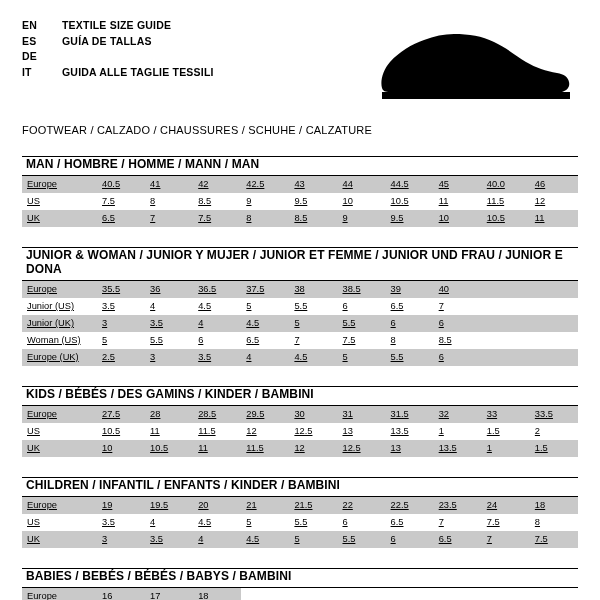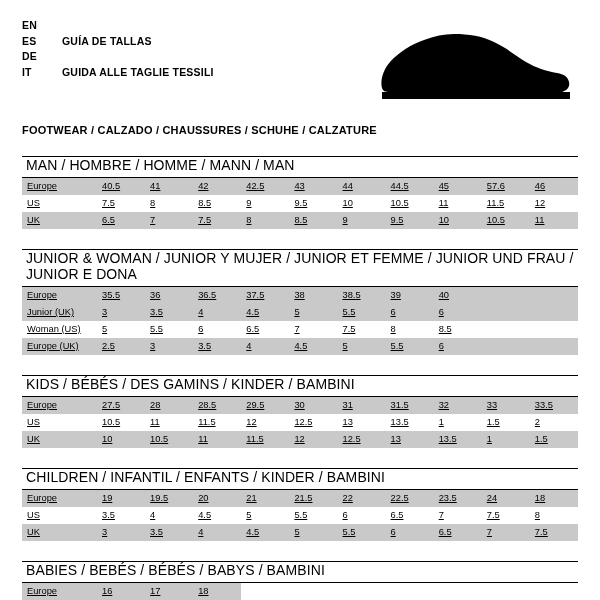--- a/index.html
+++ b/index.html
@@ -53,31 +53,31 @@
     height: 84px;
     position: relative;
     margin-right: 4px;
     margin-top: 8px;
   }
   .shoe-wrap svg { display: block; }
 
   .footwear-title {
     margin-top: 14px;
     font-size: 11px;
-    font-weight: bold;
+    font-weight: normal;
     letter-spacing: 0.2px;
   }
 
   
   .section {
     margin-top: 20px;
   }
   .section-title {
-    font-size: 14px;
-    font-weight: normal;
+    font-size: 12px;
+    font-weight: bold;
     padding: 0 0 4px 4px;
     letter-spacing: 0.1px;
   }
   table {
     border-collapse: collapse;
     width: 100%;
     table-layout: fixed;
     text-decoration: underline;
   }
   td {
@@ -101,20 +101,21 @@
 </style>
 </head>
 <body>
 
 <div class="page">
 
   <div class="header">
     <div class="lang-block">
       <div class="lang-row">
         <span class="lang-code">EN</span>
+        <span class="lang-text">TEXTILE SIZE GUIDE</span>
       </div>
       <div class="lang-row">
         <span class="lang-code">ES</span>
         <span class="lang-text">GUÍA DE TALLAS</span>
       </div>
       <div class="lang-row">
         <span class="lang-code">DE</span>
       </div>
       <div class="lang-row">
         <span class="lang-code">IT</span>
@@ -142,21 +143,21 @@
           <tr class="shaded">
         <td class="label">Europe</td>
         <td>40.5</td>
         <td>41</td>
         <td>42</td>
         <td>42.5</td>
         <td>43</td>
         <td>44</td>
         <td>44.5</td>
         <td>45</td>
-        <td>57.6</td>
+        <td>40.0</td>
         <td>46</td>
       </tr>
       <tr class="white">
         <td class="label">US</td>
         <td>7.5</td>
         <td>8</td>
         <td>8.5</td>
         <td>9</td>
         <td>9.5</td>
         <td>10</td>
@@ -191,20 +192,33 @@
           <tr class="shaded">
         <td class="label">Europe</td>
         <td>35.5</td>
         <td>36</td>
         <td>36.5</td>
         <td>37.5</td>
         <td>38</td>
         <td>38.5</td>
         <td>39</td>
         <td>40</td>
+        <td></td>
+        <td></td>
+      </tr>
+      <tr class="white">
+        <td class="label">Junior (US)</td>
+        <td>3.5</td>
+        <td>4</td>
+        <td>4.5</td>
+        <td>5</td>
+        <td>5.5</td>
+        <td>6</td>
+        <td>6.5</td>
+        <td>7</td>
         <td></td>
         <td></td>
       </tr>
       <tr class="shaded">
         <td class="label">Junior (UK)</td>
         <td>3</td>
         <td>3.5</td>
         <td>4</td>
         <td>4.5</td>
         <td>5</td>

